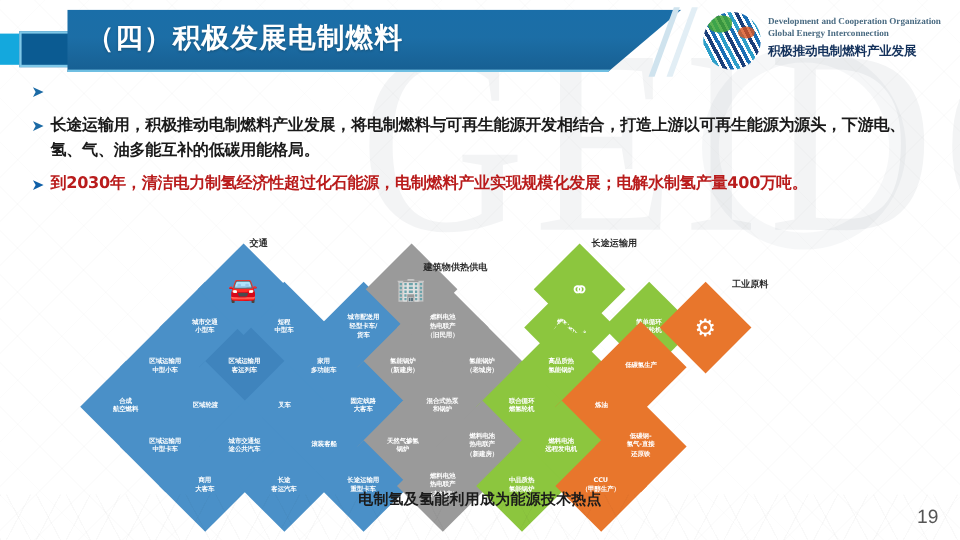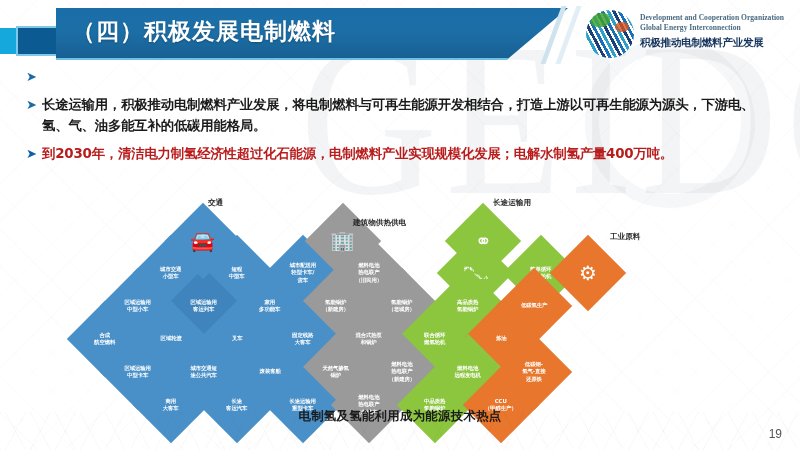--- a/index.html
+++ b/index.html
@@ -167,21 +167,21 @@
   }
 
   .caption {
     position: absolute; left: 0; top: 408px; width: 800px;
     text-align: center; font-size: 12.4px; font-weight: bold;
     color: #1b1b1b; font-family: "DejaVu Sans", sans-serif;
     letter-spacing: 0.3px;
   }
   .page-num {
     position: absolute; right: 18px; bottom: 9px;
-    font-size: 12px; color: #555; font-family: "Liberation Sans", sans-serif;
+    font-size: 16px; color: #555; font-family: "Liberation Sans", sans-serif;
   }
   .bottom-wave {
     position: absolute; left: 0; bottom: 0; width: 800px; height: 38px;
     background: repeating-linear-gradient(118deg,
       rgba(0,0,0,0.022) 0 1px, transparent 1px 22px),
       repeating-linear-gradient(62deg,
       rgba(0,0,0,0.022) 0 1px, transparent 1px 22px);
     pointer-events: none;
   }
 </style>

